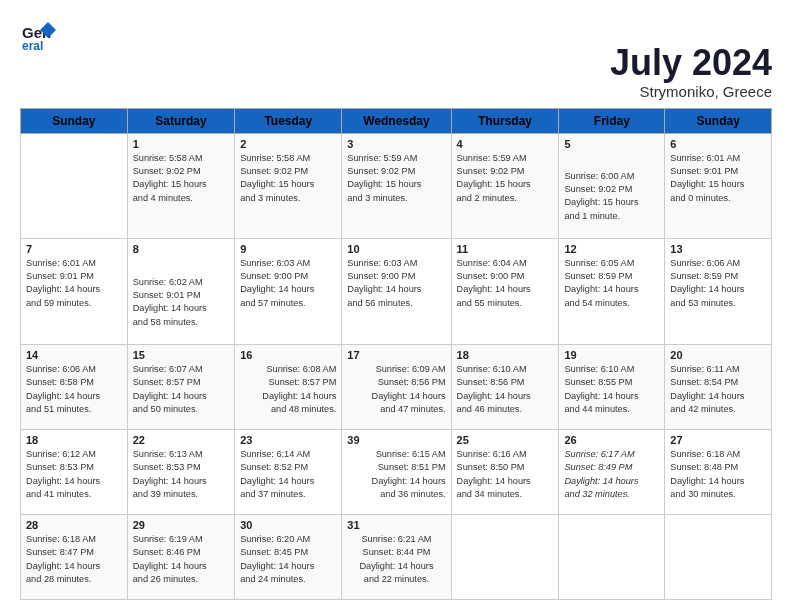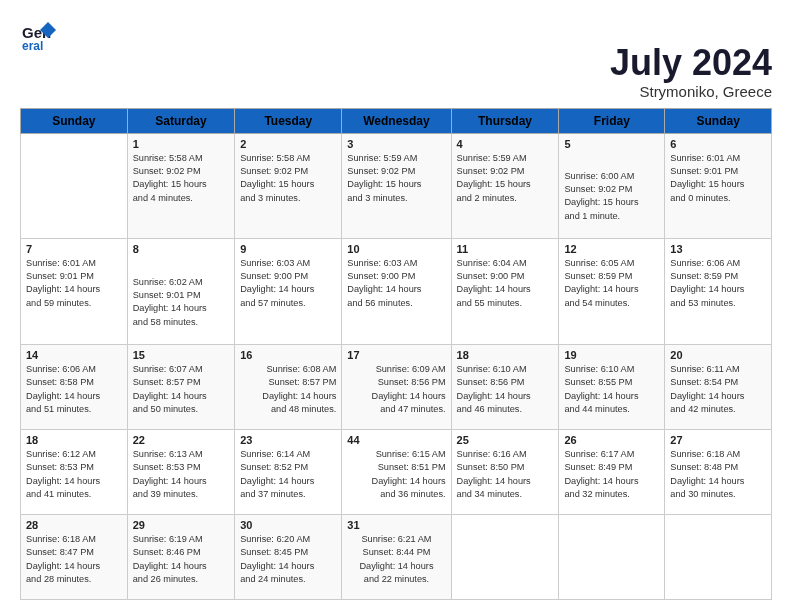--- a/index.html
+++ b/index.html
@@ -283,36 +283,36 @@
 and 39 minutes.</div>
           </td>
           <td>
             <span class="cell-day">23</span>
             <div class="cell-info" style="white-space: pre-line;">Sunrise: 6:14 AM
 Sunset: 8:52 PM
 Daylight: 14 hours
 and 37 minutes.</div>
           </td>
           <td>
-            <span class="cell-day">44</span>
+            <span class="cell-day">39</span>
             <div class="cell-info" style="white-space: pre-line; text-align: right;">Sunrise: 6:15 AM
 Sunset: 8:51 PM
 Daylight: 14 hours
 and 36 minutes.</div>
           </td>
           <td>
             <span class="cell-day">25</span>
             <div class="cell-info" style="white-space: pre-line;">Sunrise: 6:16 AM
 Sunset: 8:50 PM
 Daylight: 14 hours
 and 34 minutes.</div>
           </td>
           <td>
             <span class="cell-day">26</span>
-            <div class="cell-info" style="white-space: pre-line;">Sunrise: 6:17 AM
+            <div class="cell-info" style="white-space: pre-line; font-style: italic;">Sunrise: 6:17 AM
 Sunset: 8:49 PM
 Daylight: 14 hours
 and 32 minutes.</div>
           </td>
           <td>
             <span class="cell-day">27</span>
             <div class="cell-info" style="white-space: pre-line;">Sunrise: 6:18 AM
 Sunset: 8:48 PM
 Daylight: 14 hours
 and 30 minutes.</div>

